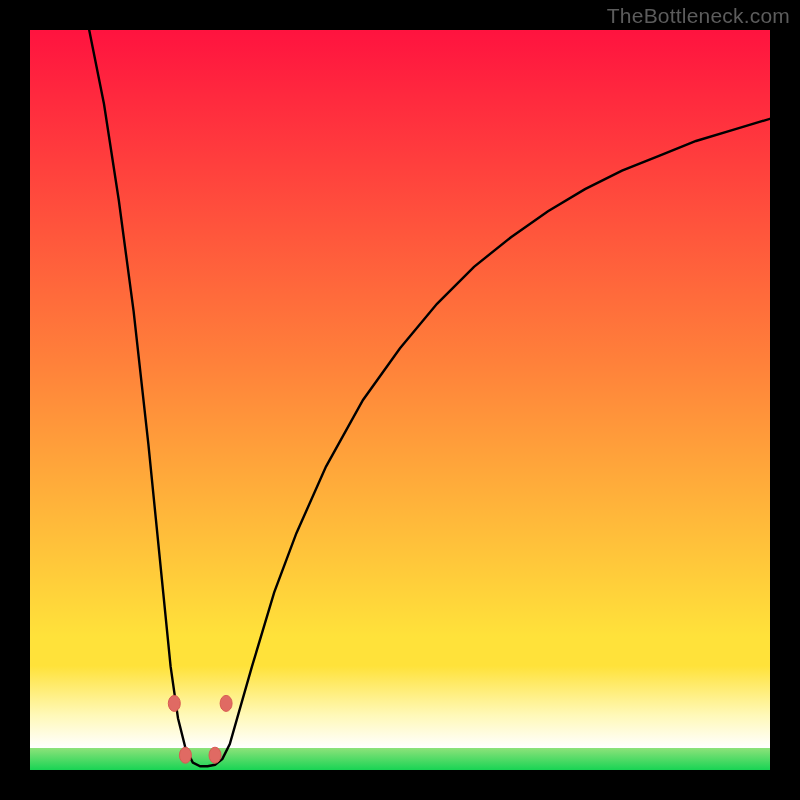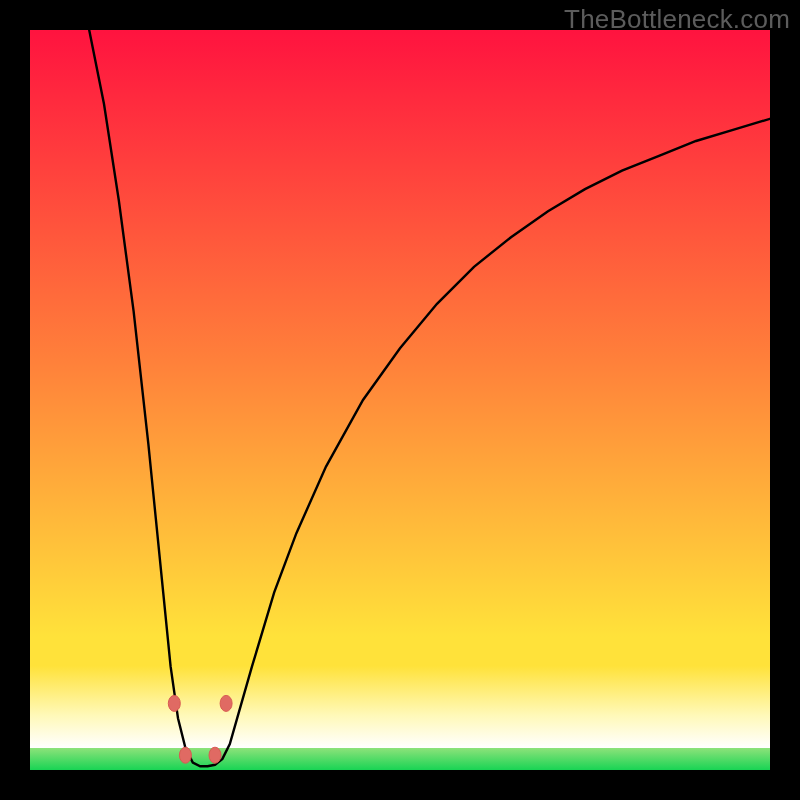--- a/index.html
+++ b/index.html
@@ -30,21 +30,21 @@
   .green-strip {
     position: absolute;
     left: 0; right: 0;
     bottom: 0;
   }
   .watermark {
     position: absolute;
     top: 4px;
     right: 10px;
     color: #5c5c5c;
-    font-size: 26px;
+    font-size: 21px;
     font-weight: 500;
     letter-spacing: 0.2px;
     user-select: none;
   }
   svg.curve {
     position: absolute;
     inset: 0;
     width: 100%;
     height: 100%;
   }

